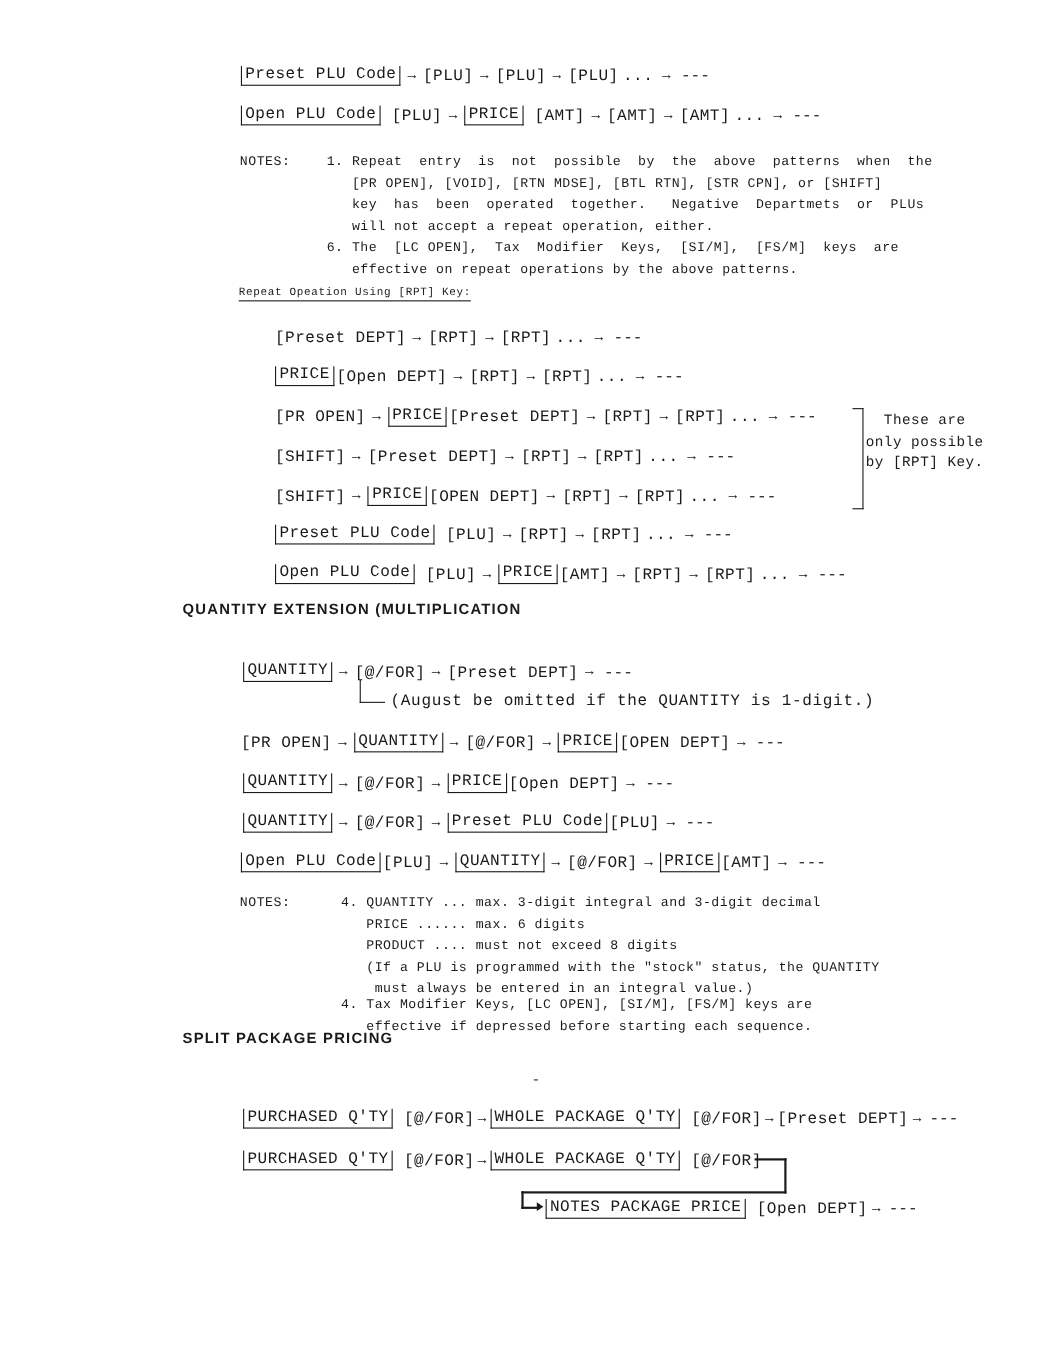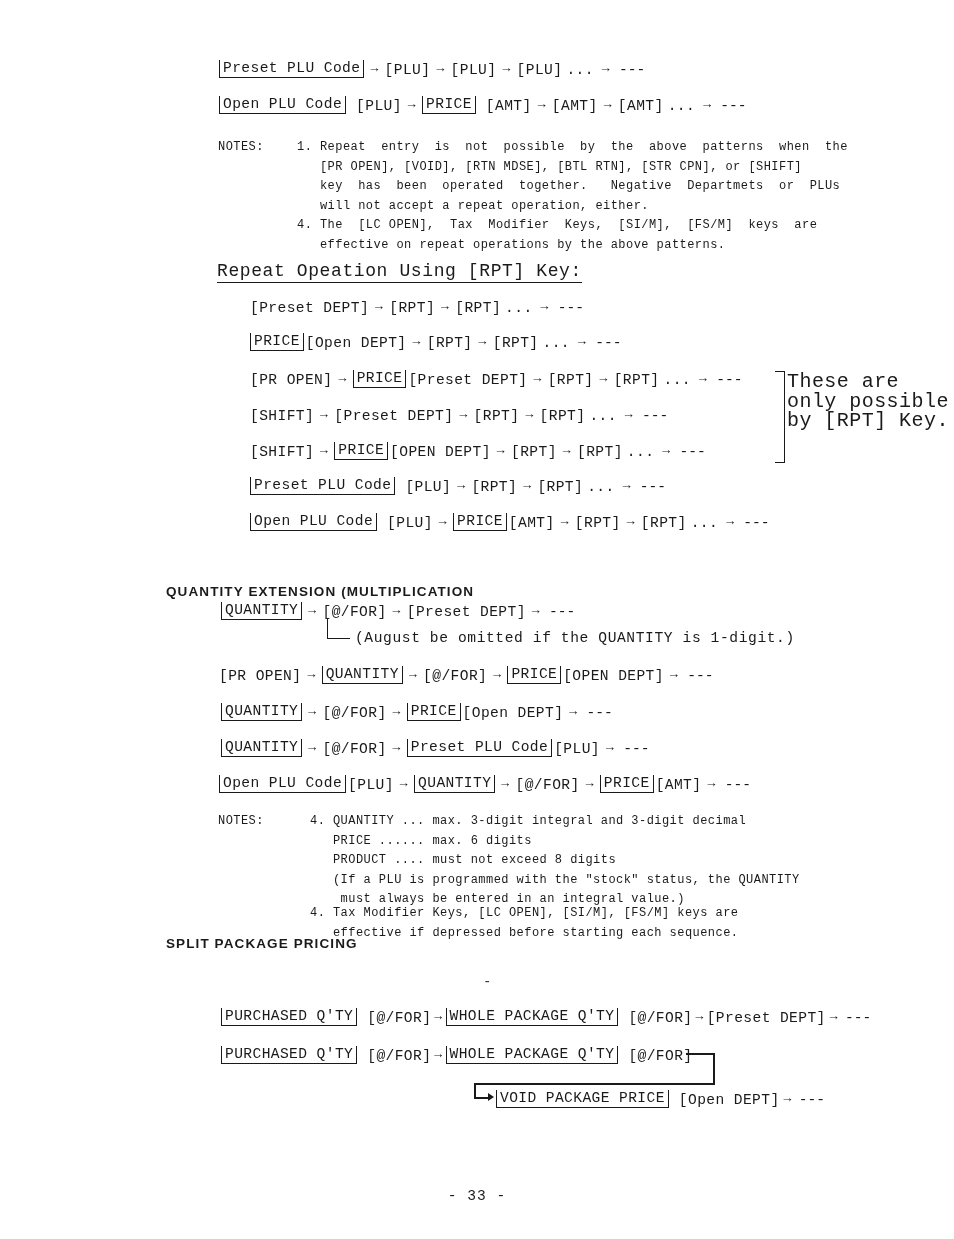--- a/index.html
+++ b/index.html
@@ -59,21 +59,21 @@
     position: absolute;
     font-family: "Liberation Sans", sans-serif;
     font-weight: bold;
     font-size: 13.5px;
     letter-spacing: 1.1px;
     white-space: nowrap;
   }
   .sub-head {
     position: absolute;
     white-space: nowrap;
-    font-size: 18px;
+    font-size: 10px;
     letter-spacing: 0.6px;
     border-bottom: 1.4px solid #1a1a1a;
     padding-bottom: 1px;
     text-align: center;
   }
 
   
   .notes {
     position: absolute;
     font-size: 12px;
@@ -87,24 +87,25 @@
   .hline { position: absolute; background: #1a1a1a; height: 1.8px; }
 
   .brace {
     position: absolute;
     border-top: 1.8px solid #1a1a1a;
     border-right: 1.8px solid #1a1a1a;
     border-bottom: 1.8px solid #1a1a1a;
   }
   .brace-note {
     position: absolute;
-    font-size: 20px;
+    font-size: 13px;
     line-height: 19.5px;
     letter-spacing: 0.45px;
     white-space: pre;
+    text-align: center;
   }
 
   .elbow {
     position: absolute;
     border-left: 1.8px solid #1a1a1a;
     border-bottom: 1.8px solid #1a1a1a;
   }
   .arrowhead {
     position: absolute;
     width: 0; height: 0;
@@ -158,21 +159,21 @@
     <span class="dots">...</span>
     <span class="arrow">→</span>
     <span class="dash">---</span>
   </div>
 
   <div class="notes" style="left:218px; top:138px;">NOTES:</div>
   <div class="notes" style="left:297px; top:138px;">1. Repeat  entry  is  not  possible  by  the  above  patterns  when  the
    [PR OPEN], [VOID], [RTN MDSE], [BTL RTN], [STR CPN], or [SHIFT]
    key  has  been  operated  together.   Negative  Departmets  or  PLUs
    will not accept a repeat operation, either.</div>
-  <div class="notes" style="left:297px; top:216px;">4. The  [LC OPEN],  Tax  Modifier  Keys,  [SI/M],  [FS/M]  keys  are
+  <div class="notes" style="left:297px; top:216px;">6. The  [LC OPEN],  Tax  Modifier  Keys,  [SI/M],  [FS/M]  keys  are
    effective on repeat operations by the above patterns.</div>
 
   <div class="sub-head" style="left:217px; top:261px;">Repeat Opeation Using [RPT] Key:</div>
 
   <div class="seq" style="left:249px; top:298px;">
     <span class="plain">[Preset DEPT]</span>
     <span class="arrow">→</span>
     <span class="plain">[RPT]</span>
     <span class="arrow">→</span>
     <span class="plain">[RPT]</span>
@@ -261,21 +262,21 @@
     <span class="plain">[AMT]</span>
     <span class="arrow">→</span>
     <span class="plain">[RPT]</span>
     <span class="arrow">→</span>
     <span class="plain">[RPT]</span>
     <span class="dots">...</span>
     <span class="arrow">→</span>
     <span class="dash">---</span>
   </div>
 
-  <div class="sec-head" style="left:166px; top:584px;">QUANTITY EXTENSION (MULTIPLICATION</div>
+  <div class="sec-head" style="left:166px; top:546px;">QUANTITY EXTENSION (MULTIPLICATION</div>
 
   <div class="seq" style="left:220px; top:602px;">
     <span class="boxed">QUANTITY</span>
     <span class="arrow">→</span>
     <span class="plain">[@/FOR]</span>
     <span class="arrow">→</span>
     <span class="plain">[Preset DEPT]</span>
     <span class="arrow">→</span>
     <span class="dash">---</span>
   </div>
@@ -369,22 +370,21 @@
   </div>
 
   <div class="hline" style="left:686px; top:1053px; width:29px;"></div>
   <div class="vline" style="left:713px; top:1053px; height:32px;"></div>
   <div class="hline" style="left:474px; top:1083px; width:241px;"></div>
   <div class="vline" style="left:474px; top:1083px; height:16px;"></div>
   <div class="hline" style="left:474px; top:1097px; width:16px;"></div>
   <div class="arrowhead" style="left:488px; top:1093px;"></div>
 
   <div class="seq" style="left:495px; top:1090px;">
-    <span class="boxed">VOID PACKAGE PRICE</span>
+    <span class="boxed">NOTES PACKAGE PRICE</span>
     <span class="gap"></span>
     <span class="plain">[Open DEPT]</span>
     <span class="arrow" style="padding:0 3px;">→</span>
     <span class="dash">---</span>
   </div>
 
-  <div class="folio" style="top:1188px;">-  33  -</div>
 
 </div>
 
 </body></html>

